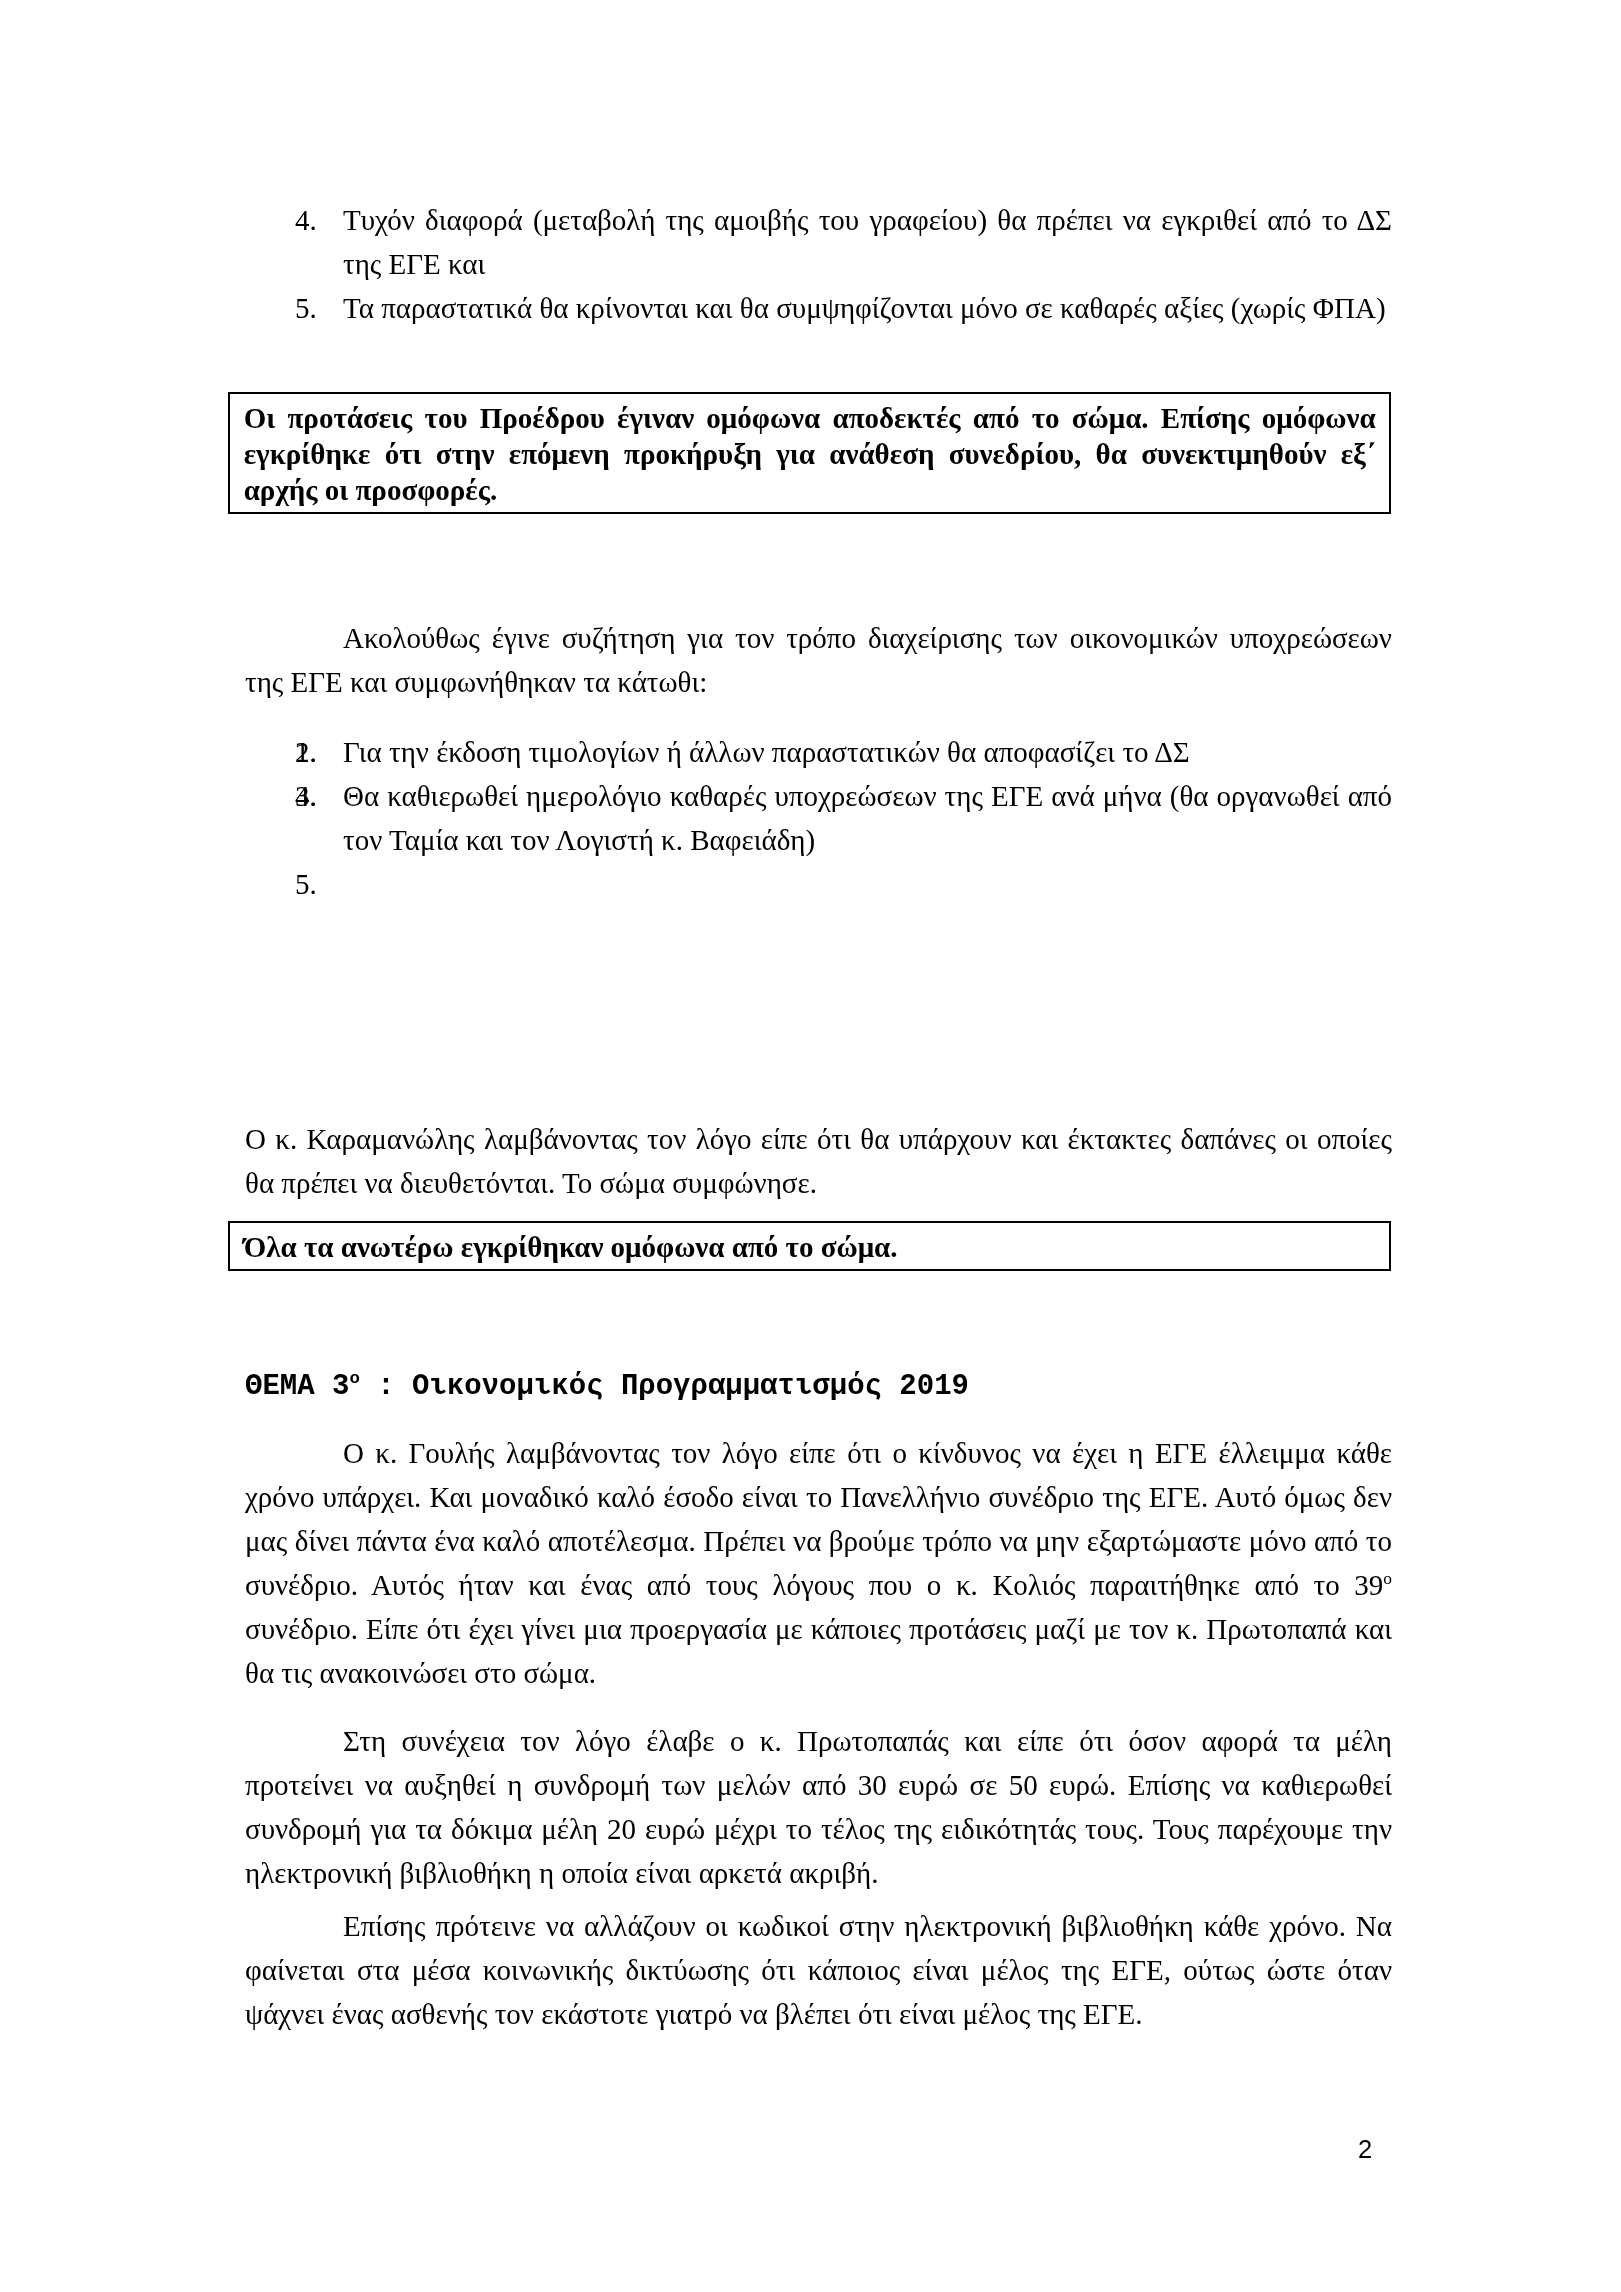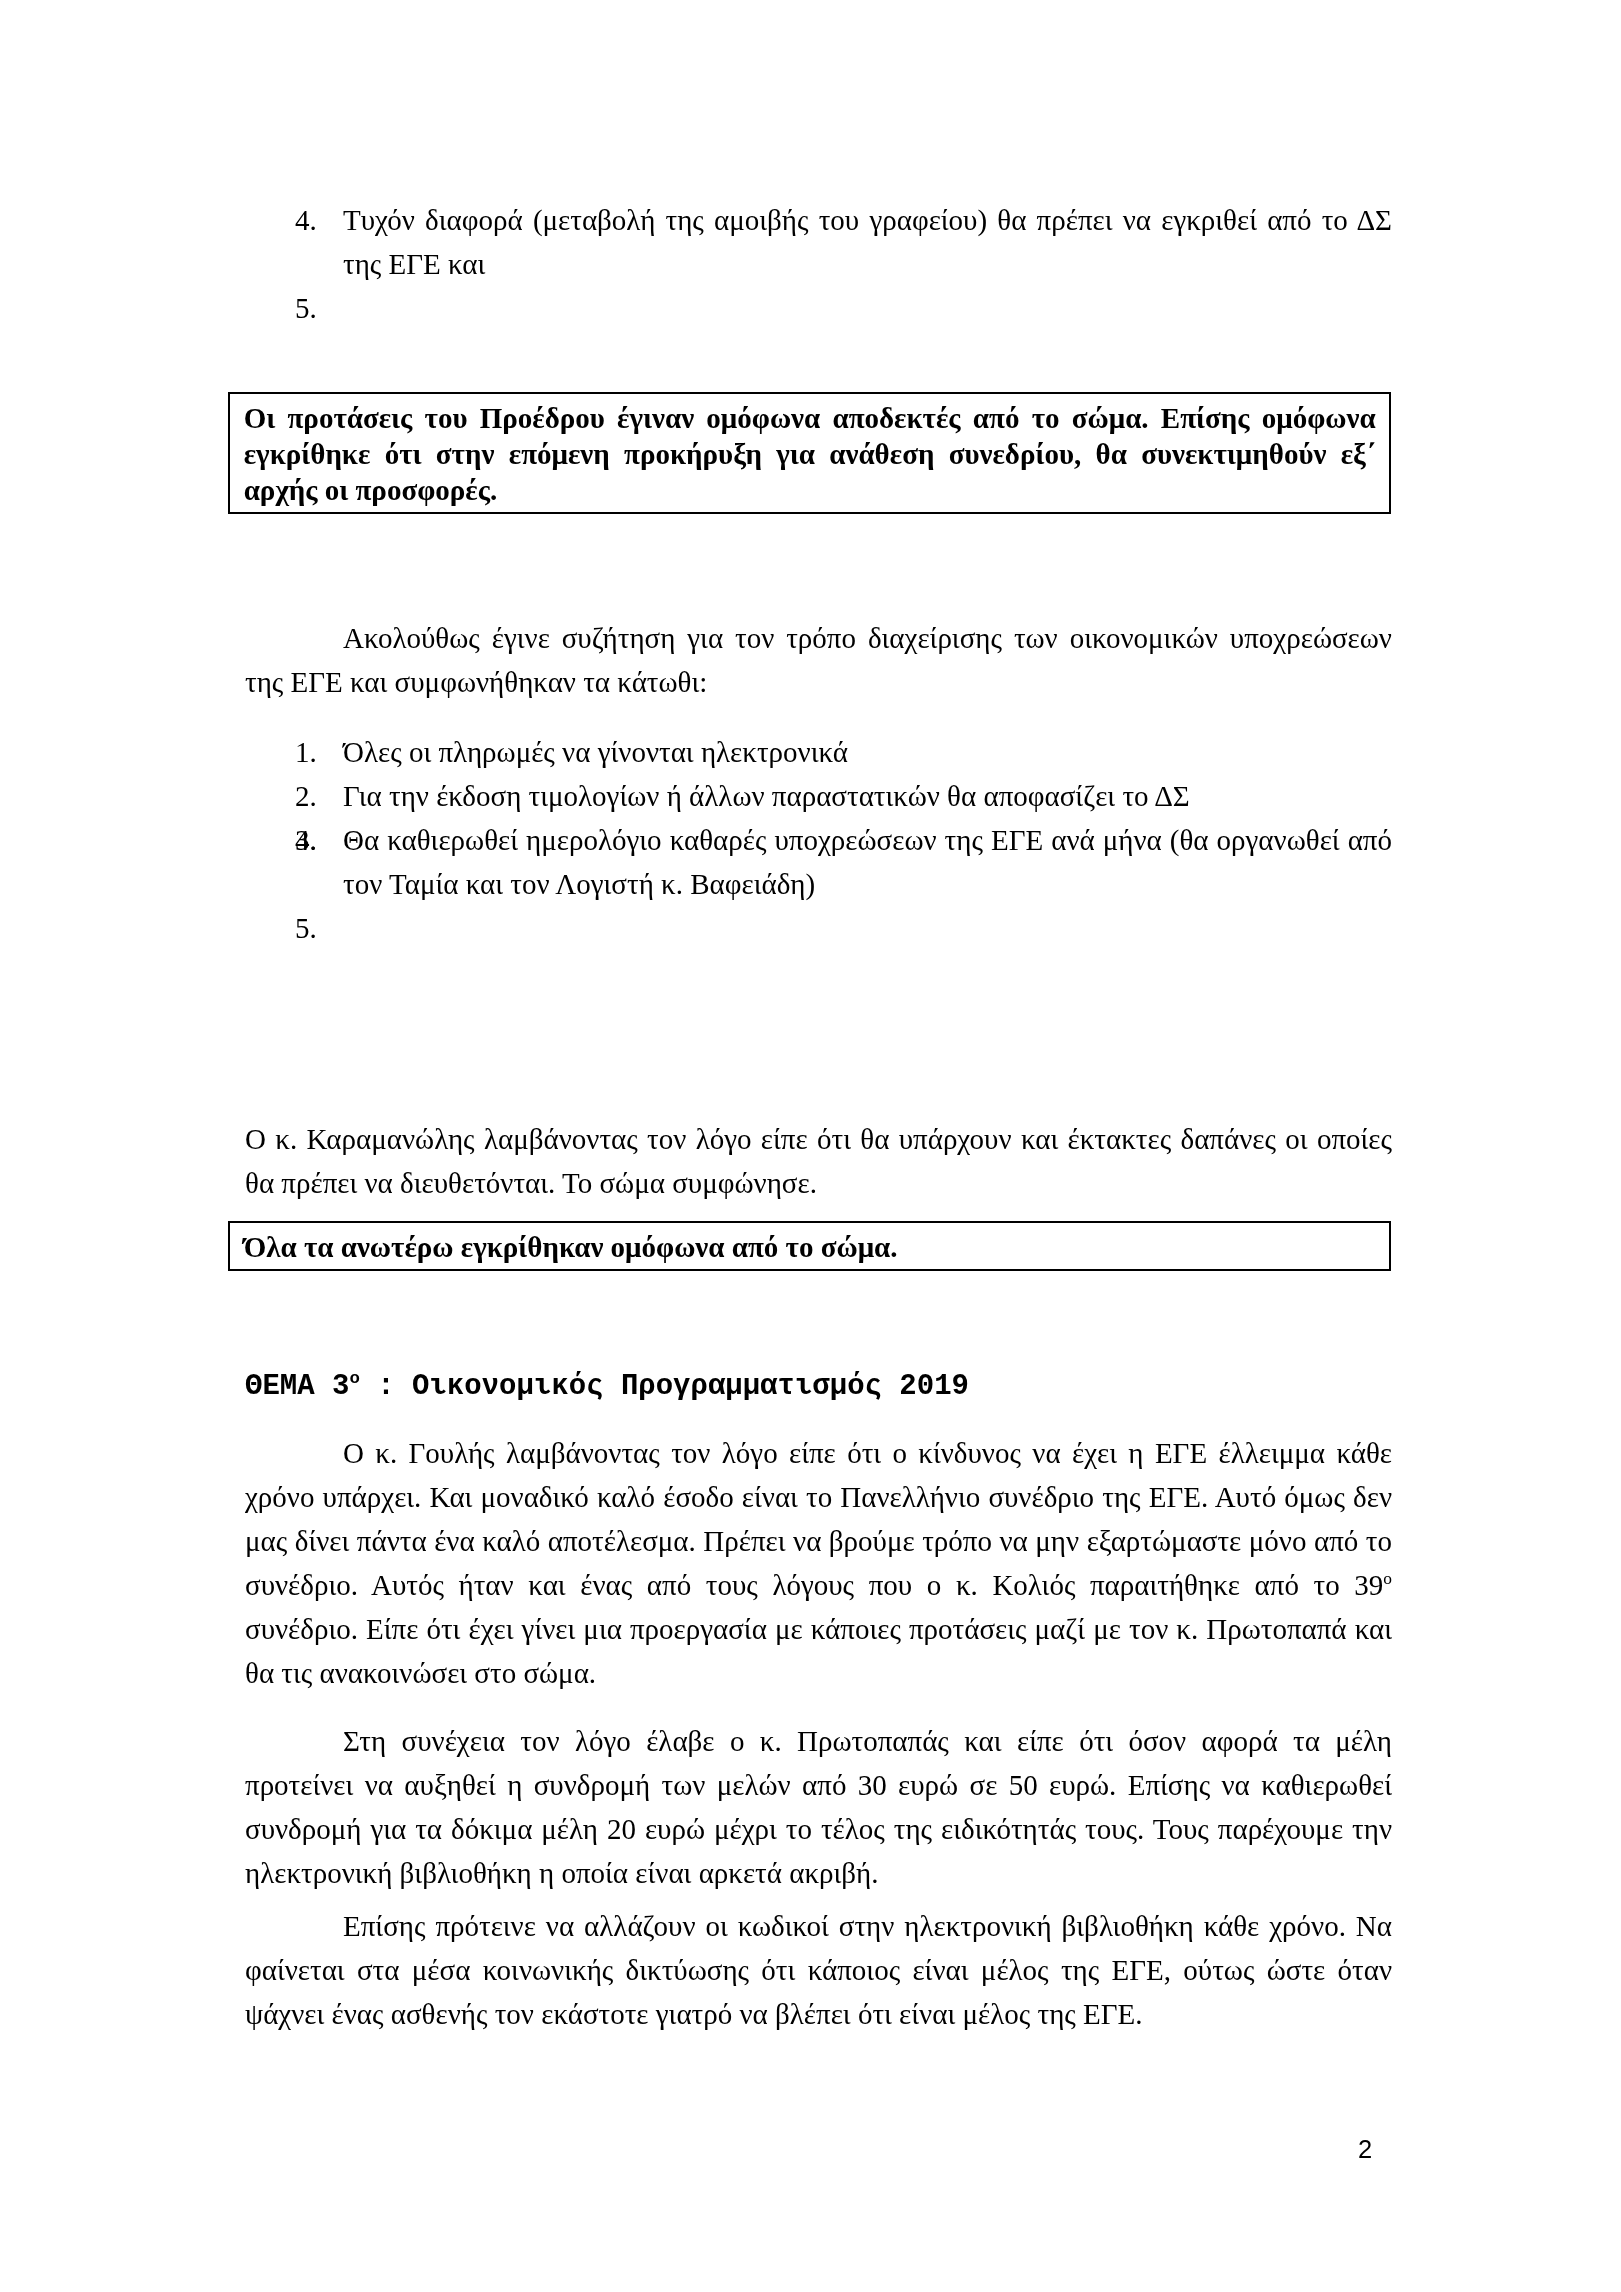--- a/index.html
+++ b/index.html
@@ -28,33 +28,33 @@
 
 <div class="page">
 
   <ol class="list block" style="top:198px;">
     <li>
       <span class="num">4.</span>
       <span>Τυχόν διαφορά (μεταβολή της αμοιβής του γραφείου) θα πρέπει να εγκριθεί από το ΔΣ της ΕΓΕ και</span>
     </li>
     <li>
       <span class="num">5.</span>
+      <span>Τα παραστατικά θα κρίνονται και θα συμψηφίζονται μόνο σε καθαρές αξίες (χωρίς ΦΠΑ)</span>
     </li>
   </ol>
 
   <div class="box" style="top:392px;">
     <span>Οι προτάσεις του Προέδρου έγιναν ομόφωνα αποδεκτές από το σώμα. Επίσης ομόφωνα εγκρίθηκε ότι στην επόμενη προκήρυξη για ανάθεση συνεδρίου,  θα συνεκτιμηθούν εξ΄ αρχής οι προσφορές.</span>
   </div>
 
   <p class="p indent block" style="top:616px;">Ακολούθως έγινε συζήτηση για τον τρόπο διαχείρισης των οικονομικών υποχρεώσεων της ΕΓΕ και συμφωνήθηκαν τα κάτωθι:</p>
 
   <ol class="list block" style="top:730px;">
     <li>
       <span class="num">1.</span>
-      <span>Όλες οι πληρωμές να γίνονται ηλεκτρονικά</span>
     </li>
     <li>
       <span class="num">2.</span>
       <span>Για την έκδοση τιμολογίων ή άλλων παραστατικών θα αποφασίζει το ΔΣ</span>
     </li>
     <li>
       <span class="num">3.</span>
     </li>
     <li>
       <span class="num">4.</span>

